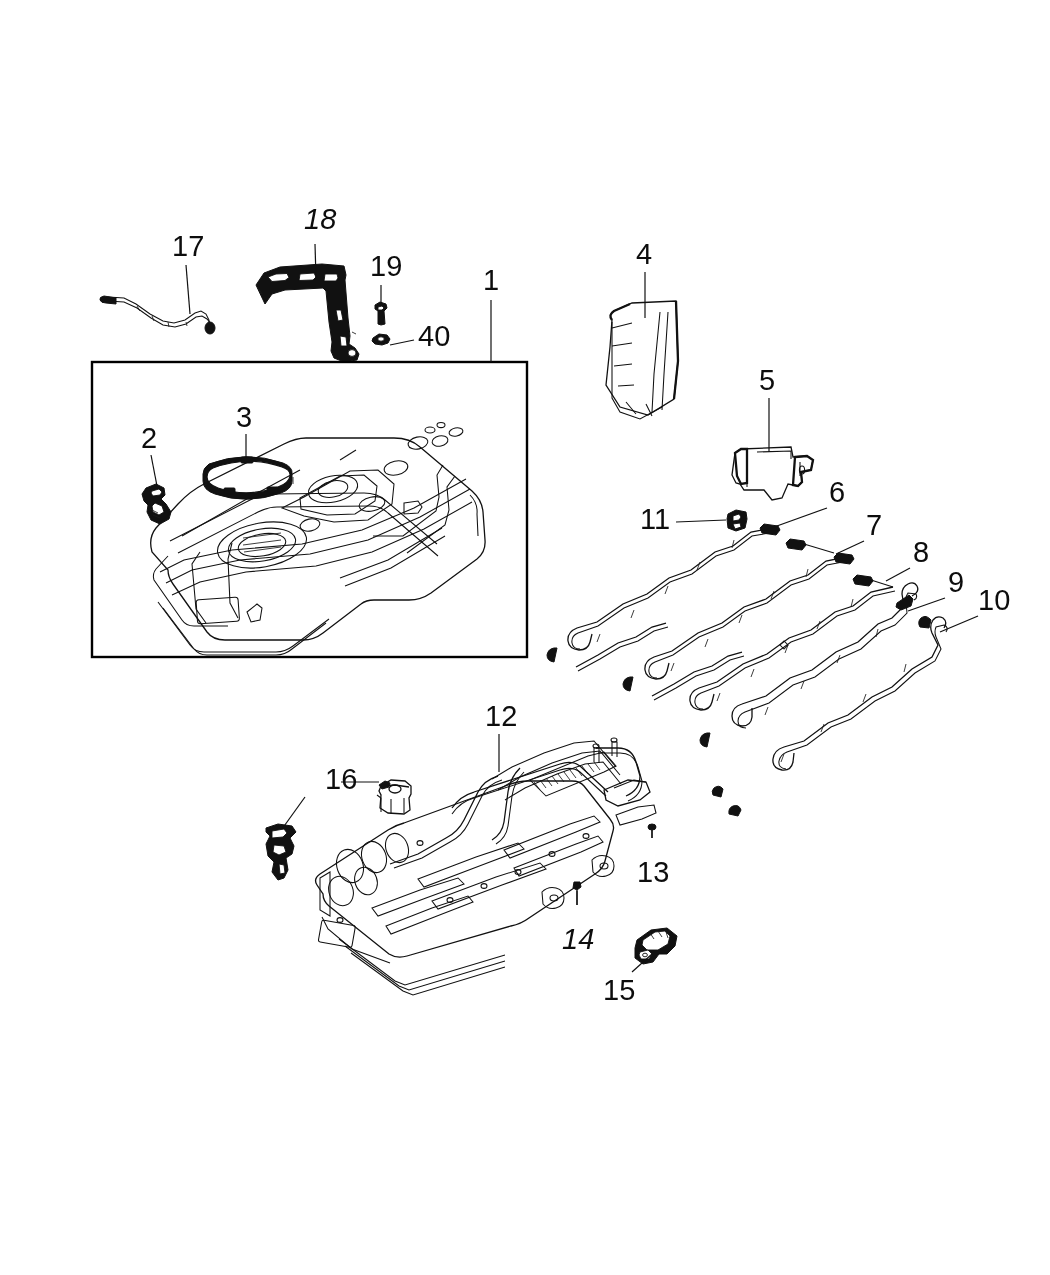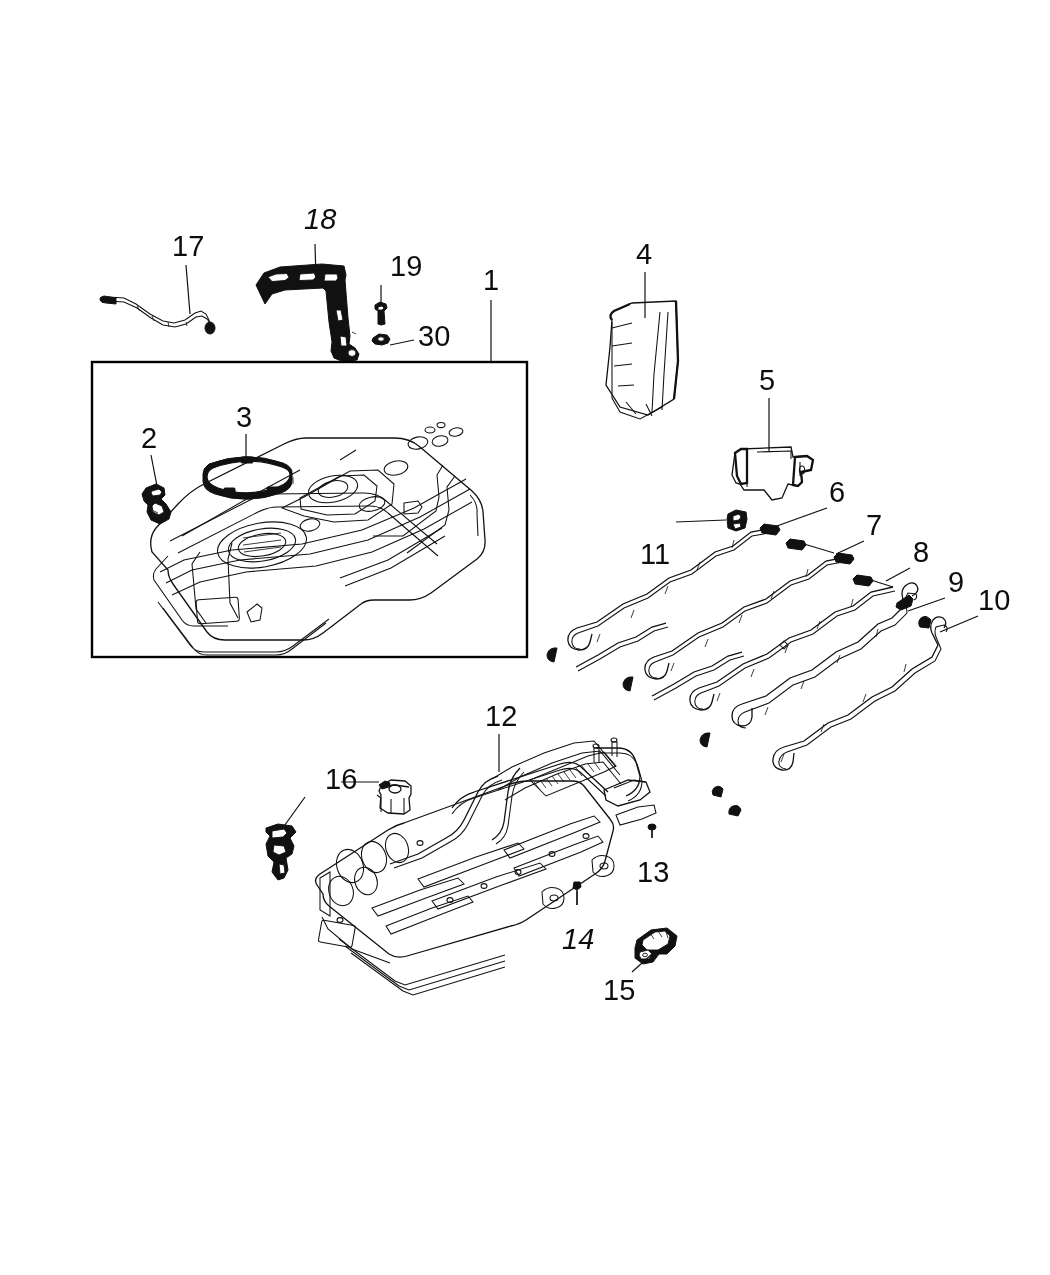--- a/index.html
+++ b/index.html
@@ -338,24 +338,24 @@
 <div class="callnum" style="left:483px;top:266px;">1</div>
 <div class="callnum" style="left:141px;top:424px;">2</div>
 <div class="callnum" style="left:236px;top:403px;">3</div>
 <div class="callnum" style="left:636px;top:240px;">4</div>
 <div class="callnum" style="left:759px;top:366px;">5</div>
 <div class="callnum" style="left:829px;top:478px;">6</div>
 <div class="callnum" style="left:866px;top:511px;">7</div>
 <div class="callnum" style="left:913px;top:538px;">8</div>
 <div class="callnum" style="left:948px;top:568px;">9</div>
 <div class="callnum" style="left:978px;top:586px;">10</div>
-<div class="callnum" style="left:640px;top:505px;margin-top:35px;">11</div>
+<div class="callnum" style="left:640px;top:505px;">11</div>
 <div class="callnum" style="left:485px;top:702px;">12</div>
 <div class="callnum" style="left:637px;top:858px;text-align:right;">13</div>
 <div class="callnum" style="left:562px;top:925px;font-style:italic;">14</div>
 <div class="callnum" style="left:603px;top:976px;">15</div>
 <div class="callnum" style="left:305px;top:765px;margin-left:20px;">16</div>
 <div class="callnum" style="left:172px;top:232px;">17</div>
 <div class="callnum" style="left:304px;top:205px;font-style:italic;">18</div>
-<div class="callnum" style="left:370px;top:252px;margin-left:20px;">19</div>
-<div class="callnum" style="left:418px;top:322px;">30</div>
+<div class="callnum" style="left:370px;top:252px;">19</div>
+<div class="callnum" style="left:418px;top:322px;">40</div>
 
 </div>
 
 </body></html>

